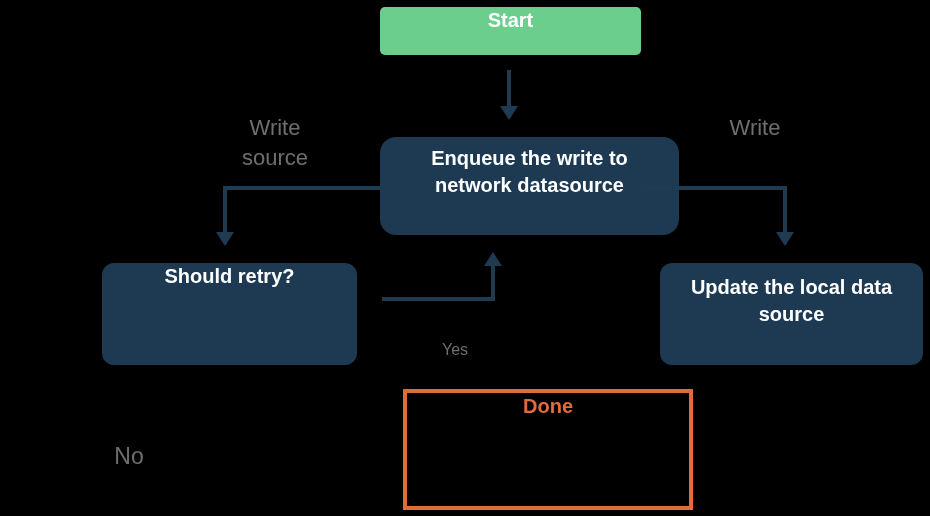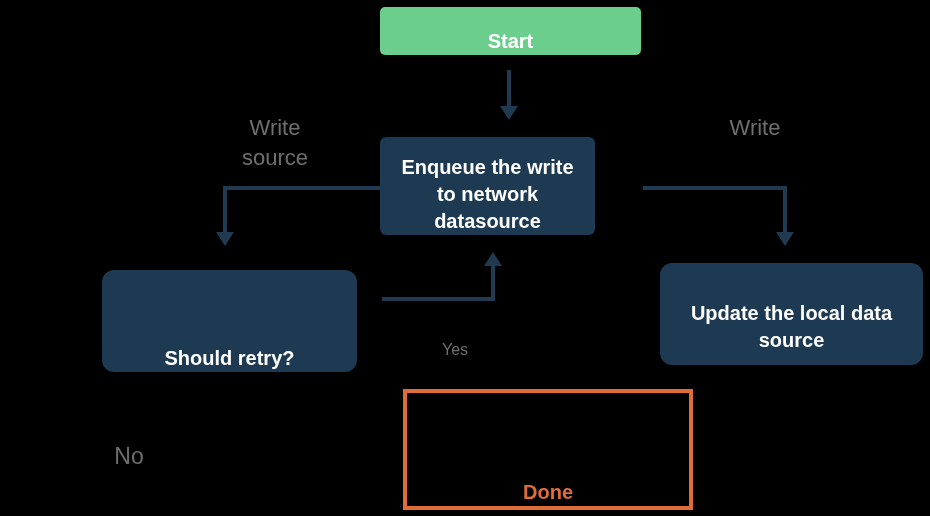--- a/index.html
+++ b/index.html
@@ -11,42 +11,42 @@
     position: relative;
     width: 930px;
     height: 516px;
     background: var(--background, #000000);
     font-family: "Liberation Sans", sans-serif;
     overflow: hidden;
   }
   .node {
     position: absolute;
     display: flex;
-    align-items: flex-end;
+    align-items: flex-start;
     justify-content: center;
     text-align: center;
     color: var(--node-text, #ffffff);
     font-weight: bold;
     font-size: 20px;
     line-height: 27px;
     box-sizing: border-box;
   }
   .node-start {
     left: 380px; top: 7px; width: 261px; height: 48px;
     background: var(--start-fill, #6CCE8C);
     border-radius: 5px;
   }
   .node-enqueue {
-    left: 380px; top: 137px; width: 215px; height: 98px;
+    left: 380px; top: 137px; width: 299px; height: 98px;
     background: var(--node-fill, #1D3A52);
-    border-radius: 6px;
-    padding: 0 14px;
+    border-radius: 16px;
+    padding: 8px 14px;
   }
   .node-retry {
-    left: 102px; top: 270px; width: 255px; height: 102px;
+    left: 102px; top: 263px; width: 255px; height: 102px;
     background: var(--node-fill, #1D3A52);
     border-radius: 12px;
   }
   .node-update {
     left: 660px; top: 263px; width: 263px; height: 102px;
     background: var(--node-fill, #1D3A52);
     border-radius: 12px;
     padding: 11px 14px;
   }
   .node-done {

